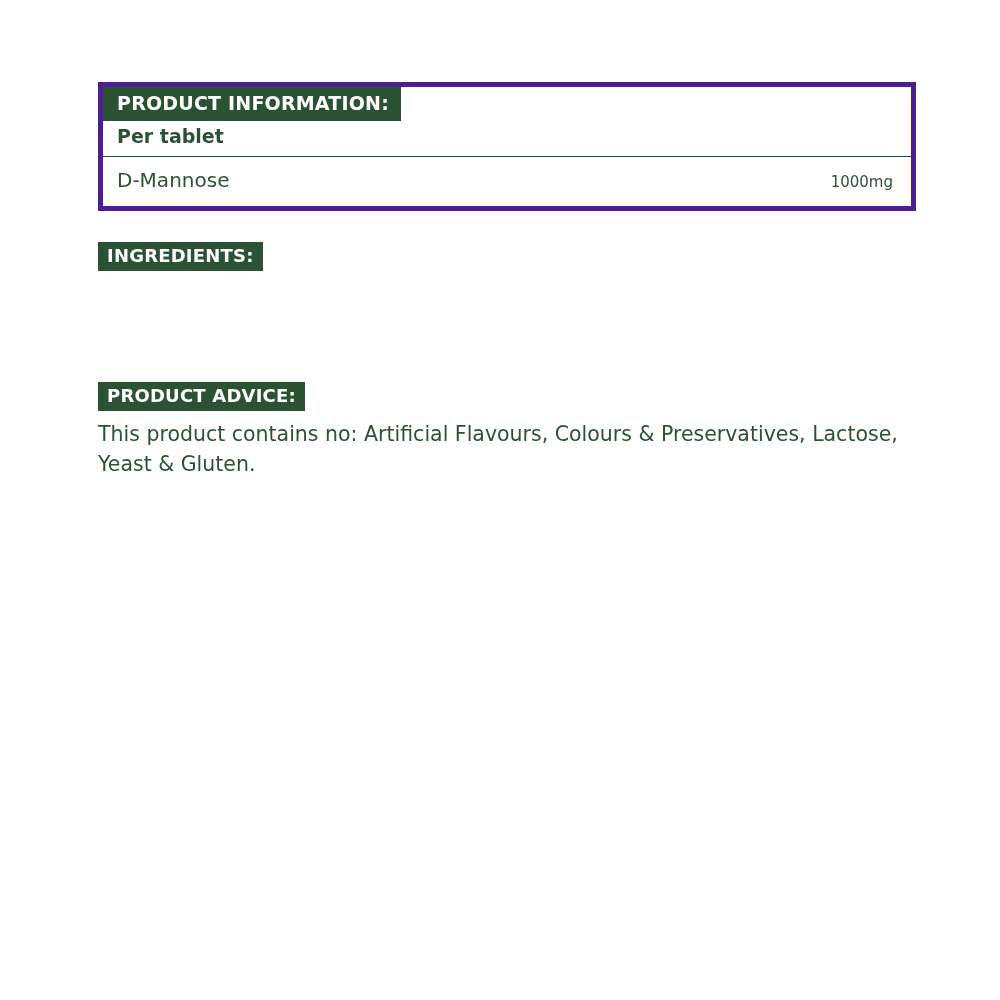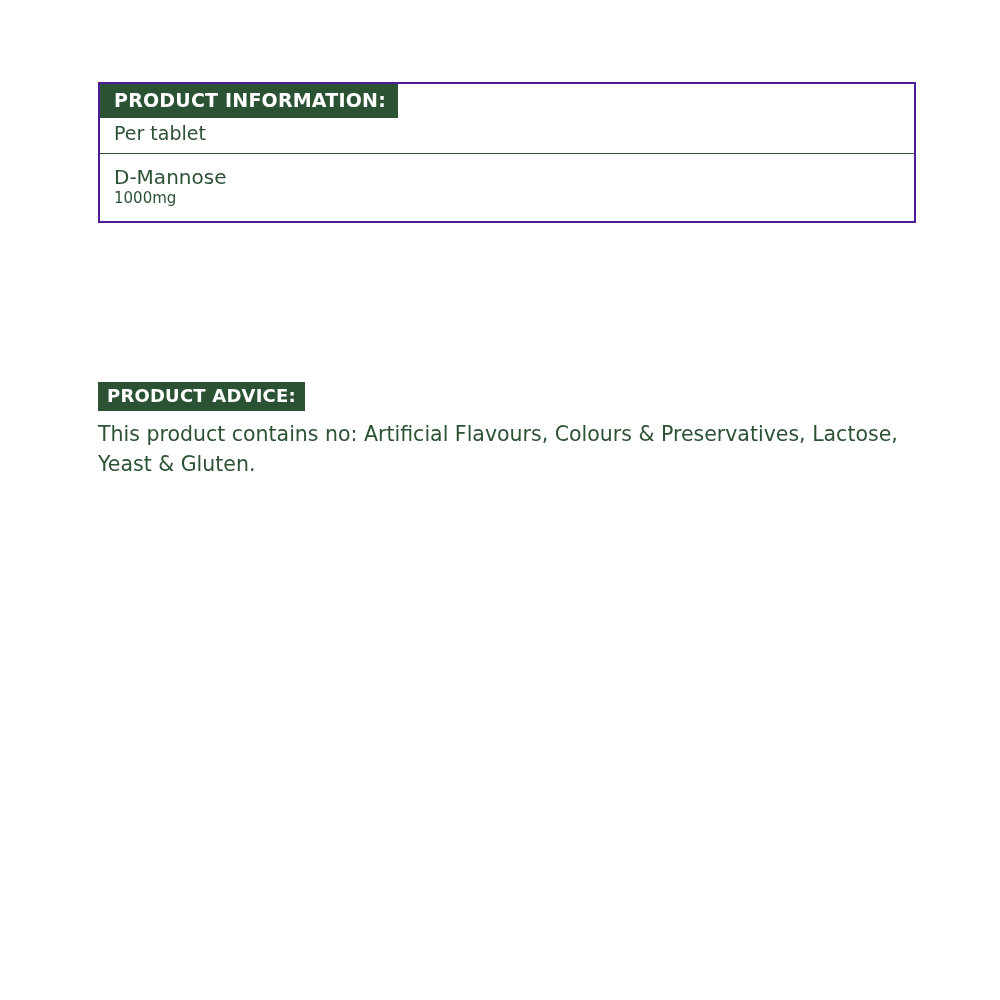--- a/index.html
+++ b/index.html
@@ -21,21 +21,21 @@
     height: 1000px;
     box-sizing: border-box;
   }
 
   
   .panel {
     position: absolute;
     left: 98px;
     top: 82px;
     width: 818px;
-    border: 2px solid #4c1d95;
+    border: 5px solid #4c1d95;
     box-sizing: border-box;
   }
 
   .panel-title-row {
     height: 36px;
     position: relative;
   }
 
   .panel-title {
     display: inline-block;
@@ -47,30 +47,30 @@
     padding: 7px 12px 8px 14px;
     line-height: 1;
     white-space: nowrap;
   }
 
   .panel-subrow {
     border-bottom: 1.5px solid #2c5234;
     padding: 2px 4px 9px 14px;
     font-size: 19px;
     color: #2c5234;
+    font-weight: bold;
   }
 
   .panel-datarow {
     display: flex;
     justify-content: space-between;
     align-items: baseline;
     padding: 11px 18px 14px 14px;
     font-size: 20px;
     color: #2c5234;
-    flex-direction: column;
   }
 
   .panel-datarow .nutrient {
     font-size: 20px;
   }
   .panel-datarow .amount {
     font-size: 15px;
   }
 
   
@@ -118,20 +118,21 @@
     </div>
 
     <div class="panel-datarow">
       <span class="nutrient">D-Mannose</span>
       <span class="amount">1000mg</span>
     </div>
 
   </div>
 
   <div class="section section-ingredients">
+    <span class="section-heading">INGREDIENTS:</span>
   </div>
 
   <div class="section section-allergy">
     <span class="section-heading">PRODUCT ADVICE:</span>
     <div class="section-body">This product contains no: Artificial Flavours, Colours &amp; Preservatives, Lactose, Yeast &amp; Gluten.</div>
   </div>
 
 </div>
 
 </body></html>

